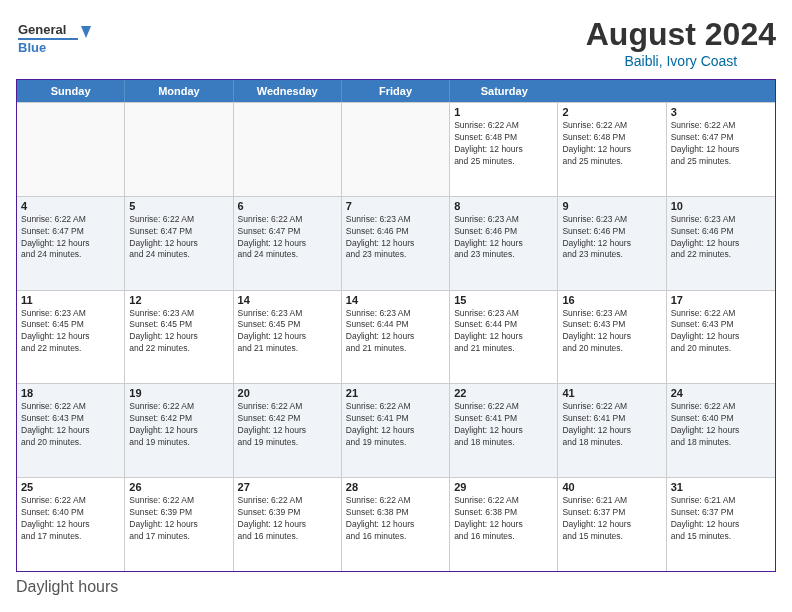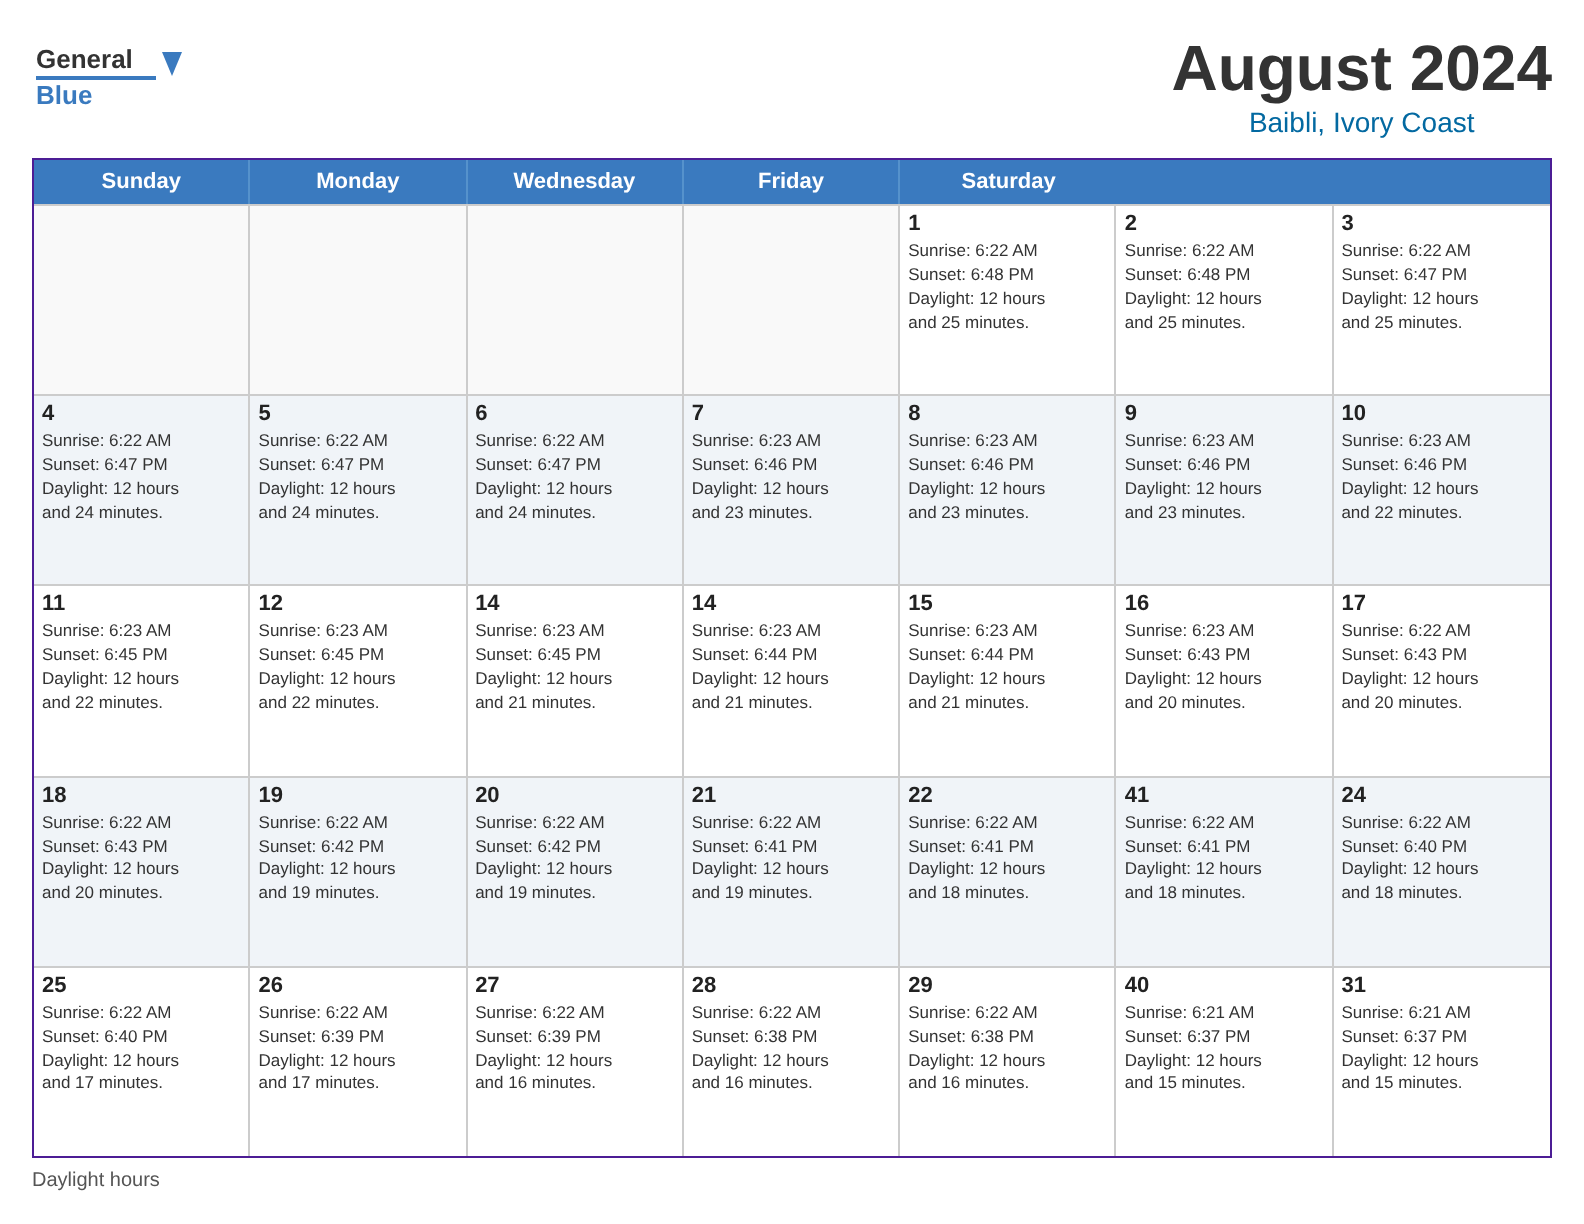--- a/index.html
+++ b/index.html
@@ -89,21 +89,21 @@
       margin-bottom: 2px;
       color: #222;
     }
     .day-info {
       font-size: 8.5px;
       line-height: 1.4;
       color: #333;
     }
     .footer-note {
       margin-top: 6px;
-      font-size: 10px;
+      font-size: 16px;
       color: #555;
     }
   </style>
 </head>
 <body>
 
 <div class="page">
   <div class="header">
     <div class="logo">
     <svg width="80" height="40" viewBox="0 0 80 40">

